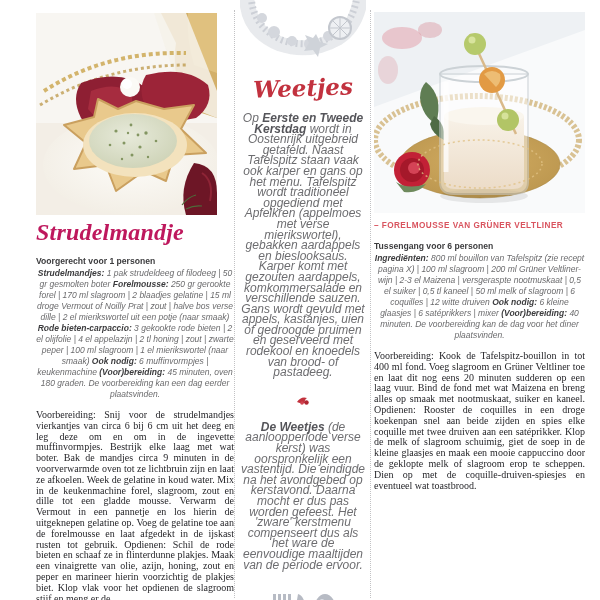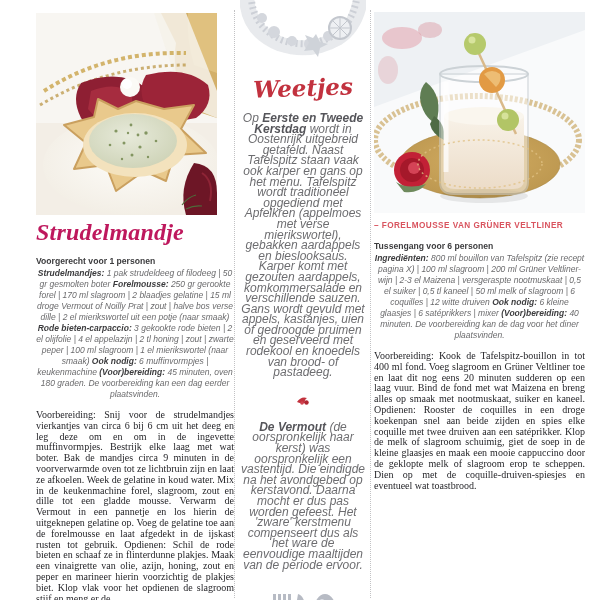--- a/index.html
+++ b/index.html
@@ -145,21 +145,21 @@
     <p class="fact" style="margin-top:12px;"><span>Op </span><b>Eerste en Tweede Kerstdag</b><span> wordt in Oostenrijk uitgebreid getafeld. Naast Tafelspitz staan vaak ook karper en gans op het menu. Tafelspitz wordt traditioneel opgediend met Apfelkren (appelmoes met verse mierikswortel), gebakken aardappels en bieslooksaus. Karper komt met gezouten aardappels, komkommersalade en verschillende sauzen. Gans wordt gevuld met appels, kastanjes, uien of gedroogde pruimen en geserveerd met rodekool en knoedels van brood- of pastadeeg.</span></p>
 
     <div style="margin-top:14px;">
       <svg width="16" height="12" viewBox="0 0 16 12" class="ornament">
         <path d="M2,8 Q6,2 12,4 Q9,6 10,9 Q6,10 2,8 Z" fill="#c2313d"></path>
         <circle cx="11.5" cy="8.5" r="2.2" fill="#b02531"></circle>
         <circle cx="7" cy="9" r="1.8" fill="#d14450"></circle>
       </svg>
     </div>
 
-    <p class="fact" style="margin-top:12px;"><b>De Vermout</b><span> (de oorspronkelijk naar kerst) was oorspronkelijk een vastentijd. Die eindigde na het avondgebed op kerstavond. Daarna mocht er dus pas worden gefeest. Het 'zware' kerstmenu compenseert dus als het ware de eenvoudige maaltijden van de periode ervoor.</span></p>
+    <p class="fact" style="margin-top:12px;"><b>De Weetjes</b><span> (de aanloopperiode verse kerst) was oorspronkelijk een vastentijd. Die eindigde na het avondgebed op kerstavond. Daarna mocht er dus pas worden gefeest. Het 'zware' kerstmenu compenseert dus als het ware de eenvoudige maaltijden van de periode ervoor.</span></p>
 
     <svg width="76" height="95" viewBox="0 0 76 95" style="display:block;margin:22px auto 0;">
       <g fill="#b7bbc4">
 
         <path d="M8,2 h3 v16 h2 V2 h3 v16 h2 V2 h3 v16 h2 V2 h3 v20 q0,6 -6,8 l-1,65 h-4 l-1,-65 q-6,-2 -6,-8 Z"></path>
 
         <path d="M33,2 q8,2 8,22 q0,12 -5,16 l1,55 h-5 l1,-55 q-4,-6 -3,-20 Z"></path>
 
         <ellipse cx="60" cy="18" rx="11" ry="16"></ellipse>
         <rect x="58" y="32" width="4" height="63" rx="2"></rect>

